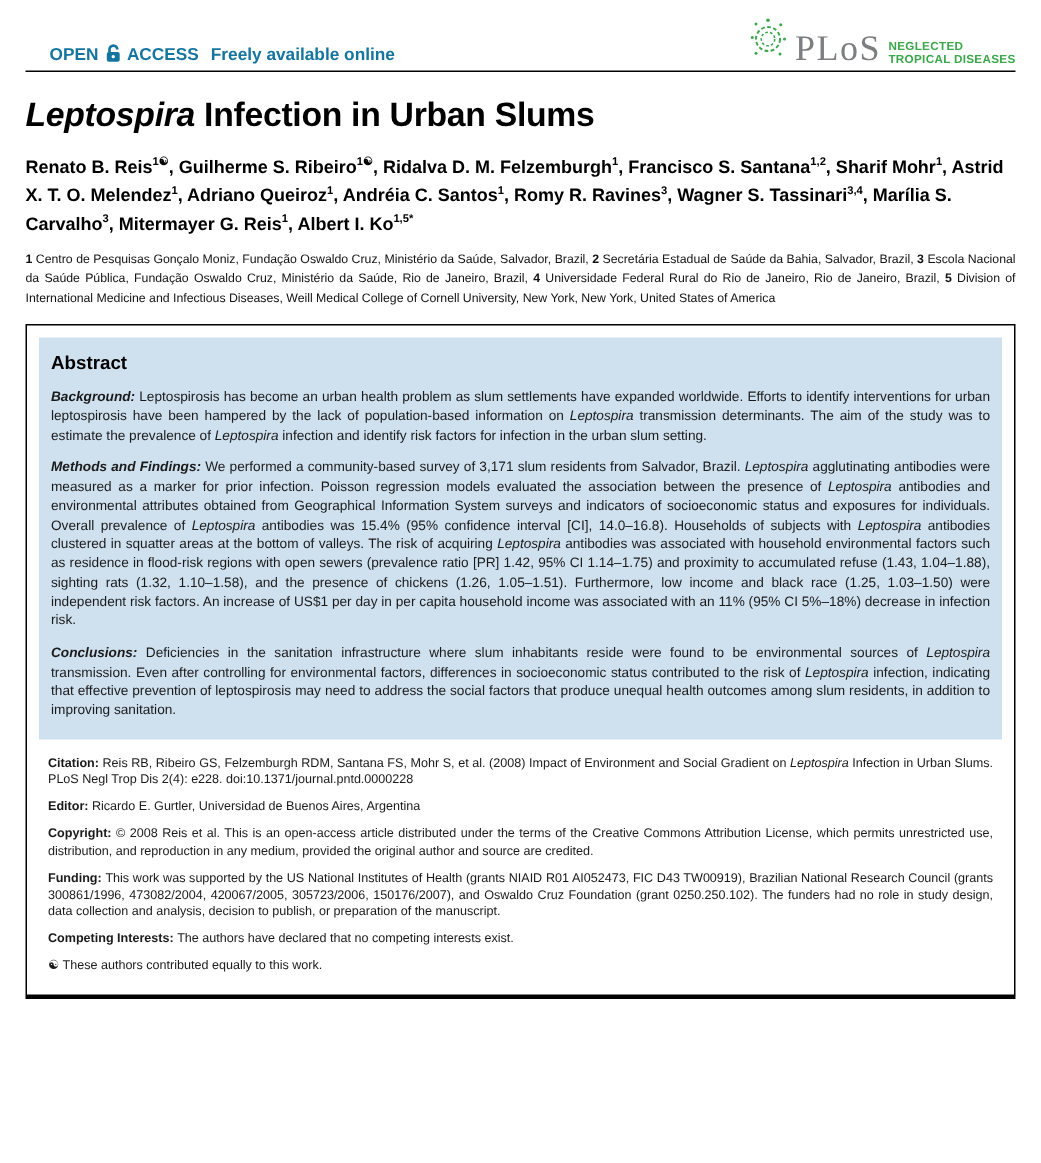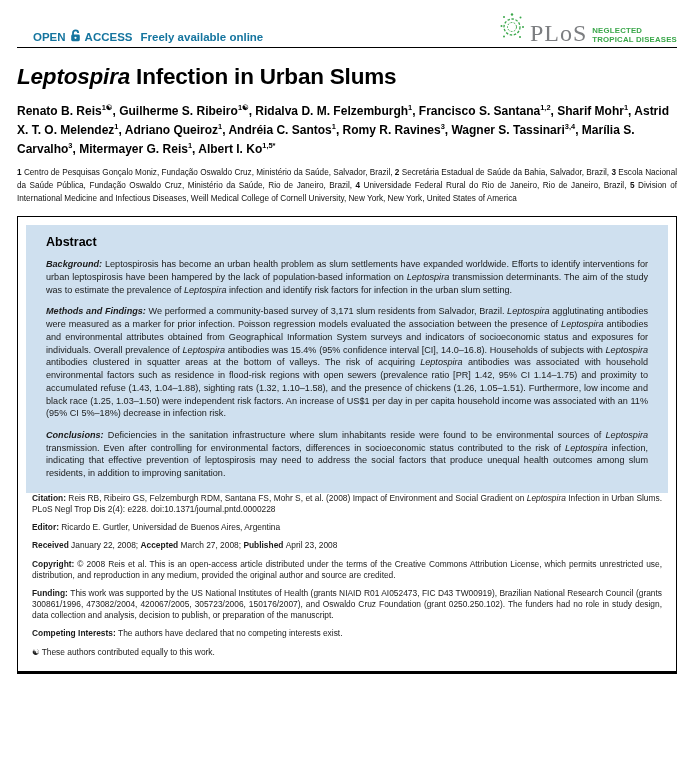--- a/index.html
+++ b/index.html
@@ -17,21 +17,21 @@
   .journal-name{display:flex;flex-direction:column;color:#3aa74a;font-weight:bold;font-size:7.8px;line-height:1.15;letter-spacing:.2px;}
 
   
   .title{margin:15px 0 0;font-size:22.5px;font-weight:bold;line-height:1.22;color:#000;letter-spacing:-0.2px;}
   .title .tline{display:block;}
   .authors{margin:12px 0 0;font-weight:bold;font-size:12px;line-height:1.55;color:#000;}
   .affil{margin:9px 0 0;font-size:8.2px;line-height:1.55;text-align:justify;color:#111;}
 
   
   .info-box{margin-top:11px;border:1px solid #000;border-bottom-width:3px;padding:8px 8px 2px;box-sizing:border-box;}
-  .abstract-box{background:#cfe0ef;padding:6px 20px 4px;}
+  .abstract-box{background:#cfe0ef;padding:6px 8px 4px;margin-bottom:10px;}
   .abstract-box h2{font-size:12.5px;margin:4px 0 9px;color:#000;}
   .abstract-box p{font-size:9.1px;line-height:1.4;text-align:justify;margin:0 0 9px;}
   .meta{padding:0 6px 4px;}
   .meta p{font-size:8.4px;line-height:1.33;text-align:justify;margin:0 0 7px;}
 
   
   .r-b{font-weight:bold;}
   .r-i{font-style:italic;}
   .r-bi{font-weight:bold;font-style:italic;}
   .r-sup{font-size:62%;vertical-align:super;line-height:0;}
@@ -91,21 +91,20 @@
     <div class="abstract-box">
       <h2>Abstract</h2>
       <p><span class="r-bi">Background: </span><span>Leptospirosis has become an urban health problem as slum settlements have expanded worldwide. Efforts to identify interventions for urban leptospirosis have been hampered by the lack of population-based information on </span><span class="r-i">Leptospira</span><span> transmission determinants. The aim of the study was to estimate the prevalence of </span><span class="r-i">Leptospira</span><span> infection and identify risk factors for infection in the urban slum setting.</span></p>
       <p><span class="r-bi">Methods and Findings: </span><span>We performed a community-based survey of 3,171 slum residents from Salvador, Brazil. </span><span class="r-i">Leptospira</span><span> agglutinating antibodies were measured as a marker for prior infection. Poisson regression models evaluated the association between the presence of </span><span class="r-i">Leptospira</span><span> antibodies and environmental attributes obtained from Geographical Information System surveys and indicators of socioeconomic status and exposures for individuals. Overall prevalence of </span><span class="r-i">Leptospira</span><span> antibodies was 15.4% (95% confidence interval [CI], 14.0–16.8). Households of subjects with </span><span class="r-i">Leptospira</span><span> antibodies clustered in squatter areas at the bottom of valleys. The risk of acquiring </span><span class="r-i">Leptospira</span><span> antibodies was associated with household environmental factors such as residence in flood-risk regions with open sewers (prevalence ratio [PR] 1.42, 95% CI 1.14–1.75) and proximity to accumulated refuse (1.43, 1.04–1.88), sighting rats (1.32, 1.10–1.58), and the presence of chickens (1.26, 1.05–1.51). Furthermore, low income and black race (1.25, 1.03–1.50) were independent risk factors. An increase of US$1 per day in per capita household income was associated with an 11% (95% CI 5%–18%) decrease in infection risk.</span></p>
       <p><span class="r-bi">Conclusions: </span><span>Deficiencies in the sanitation infrastructure where slum inhabitants reside were found to be environmental sources of </span><span class="r-i">Leptospira</span><span> transmission. Even after controlling for environmental factors, differences in socioeconomic status contributed to the risk of </span><span class="r-i">Leptospira</span><span> infection, indicating that effective prevention of leptospirosis may need to address the social factors that produce unequal health outcomes among slum residents, in addition to improving sanitation.</span></p>
     </div>
 
     <div class="meta">
       <p><span class="r-b">Citation: </span><span>Reis RB, Ribeiro GS, Felzemburgh RDM, Santana FS, Mohr S, et al. (2008) Impact of Environment and Social Gradient on </span><span class="r-i">Leptospira</span><span> Infection in Urban Slums. PLoS Negl Trop Dis 2(4): e228. doi:10.1371/journal.pntd.0000228</span></p>
       <p><span class="r-b">Editor: </span><span>Ricardo E. Gurtler, Universidad de Buenos Aires, Argentina</span></p>
-      <p><span class="r-b">Received </span><span>January 22, 2008; </span><span class="r-b">Accepted </span><span>March 27, 2008; </span><span class="r-b">Published </span><span>April 23, 2008</span></p>
       <p><span class="r-b">Copyright: </span><span>© 2008 Reis et al. This is an open-access article distributed under the terms of the Creative Commons Attribution License, which permits unrestricted use, distribution, and reproduction in any medium, provided the original author and source are credited.</span></p>
       <p><span class="r-b">Funding: </span><span>This work was supported by the US National Institutes of Health (grants NIAID R01 AI052473, FIC D43 TW00919), Brazilian National Research Council (grants 300861/1996, 473082/2004, 420067/2005, 305723/2006, 150176/2007), and Oswaldo Cruz Foundation (grant 0250.250.102). The funders had no role in study design, data collection and analysis, decision to publish, or preparation of the manuscript.</span></p>
       <p><span class="r-b">Competing Interests: </span><span>The authors have declared that no competing interests exist.</span></p>
       <p><span>☯ These authors contributed equally to this work.</span></p>
     </div>
 
   </section>
 
 </div>
 

